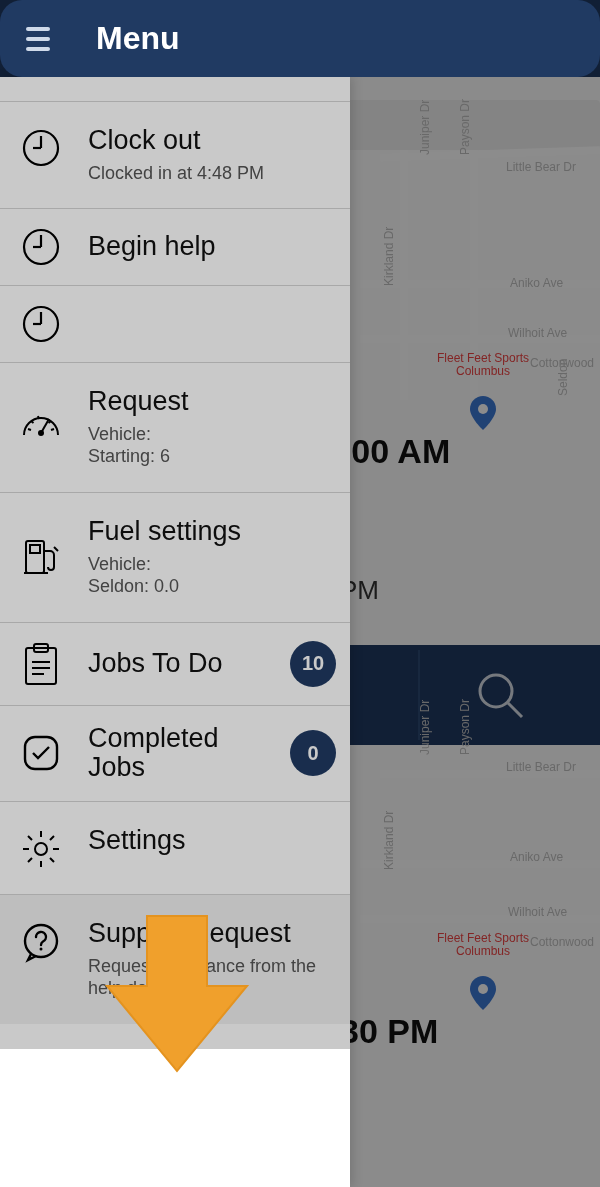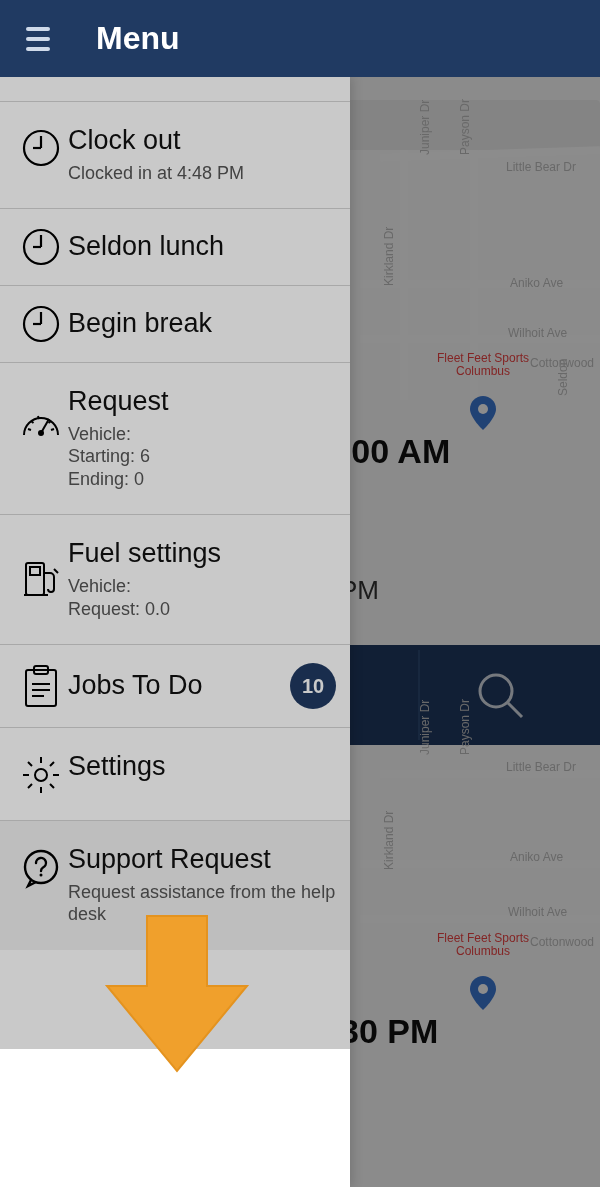--- a/index.html
+++ b/index.html
@@ -99,20 +99,21 @@
 
   
   .top-header {
     position: absolute;
     top: 0; left: 0; right: 0;
     height: 77px;
     background: #203a62;
     display: flex;
     align-items: center;
     z-index: 20;
+    border-radius: 22px;
   }
   .hamburger {
     width: 24px;
     margin-left: 26px;
     display: flex; flex-direction: column; gap: 6px;
   }
   .hamburger span {
     display: block;
     height: 4px;
     width: 24px;
@@ -156,21 +157,21 @@
   }
   .menu-item.first { border-top: 1px solid #d5d5d5; margin-top: 24px; }
   .menu-item .icon-col {
     width: 54px;
     display: flex;
     align-items: flex-start;
     justify-content: center;
     margin-top: 2px;
   }
   .menu-item .icon-col.center-v { align-items: center; margin-top: 0; }
-  .menu-item .txt { flex: 1; }
+  .menu-item .txt { flex: 1; margin-left: 20px; }
   .menu-item .title {
     font-size: 27px;
     color: #111;
     line-height: 1.1;
   }
   .menu-item .sub {
     font-size: 18px;
     color: #555;
     margin-top: 6px;
     line-height: 1.25;
@@ -299,34 +300,31 @@
 
     <div class="menu-item compact">
       <div class="icon-col center-v">
         <svg class="icon" width="40" height="40" viewBox="0 0 40 40" fill="none" stroke="#000" stroke-width="2.2">
           <circle cx="20" cy="20" r="17"></circle>
           <line x1="20" y1="20" x2="20" y2="8"></line>
           <line x1="20" y1="20" x2="12" y2="20"></line>
         </svg>
       </div>
       <div class="txt">
-        <div class="title">Seldon lunch</div>
+        <div class="title">Begin help</div>
       </div>
     </div>
 
     <div class="menu-item compact">
       <div class="icon-col center-v">
         <svg class="icon" width="40" height="40" viewBox="0 0 40 40" fill="none" stroke="#000" stroke-width="2.2">
           <circle cx="20" cy="20" r="17"></circle>
           <line x1="20" y1="20" x2="20" y2="8"></line>
           <line x1="20" y1="20" x2="12" y2="20"></line>
         </svg>
-      </div>
-      <div class="txt">
-        <div class="title">Begin break</div>
       </div>
     </div>
 
     <div class="menu-item">
       <div class="icon-col" style="margin-top:18px;">
         <svg class="icon" width="42" height="42" viewBox="0 0 42 42" fill="none" stroke="#000" stroke-width="2">
           <path d="M4 30a17 17 0 1 1 34 0"></path>
           <line x1="21" y1="28" x2="29" y2="14"></line>
           <circle cx="21" cy="28" r="2" fill="#000"></circle>
           <line x1="8" y1="24" x2="11" y2="25"></line>
@@ -334,60 +332,71 @@
           <line x1="18" y1="11" x2="19" y2="14"></line>
           <line x1="31" y1="16" x2="28.5" y2="18"></line>
           <line x1="34" y1="24" x2="31" y2="25"></line>
         </svg>
       </div>
       <div class="txt">
         <div class="title">Request</div>
         <div class="sub">
           <div>Vehicle:</div>
           <div>Starting: 6</div>
-          <div>Ending: 0</div>
         </div>
       </div>
     </div>
 
     <div class="menu-item">
       <div class="icon-col" style="margin-top:18px;">
         <svg class="icon" width="42" height="42" viewBox="0 0 42 42" fill="none" stroke="#000" stroke-width="2">
           <rect x="6" y="6" width="18" height="32" rx="2"></rect>
           <rect x="10" y="10" width="10" height="8"></rect>
           <line x1="4" y1="38" x2="28" y2="38"></line>
           <path d="M24 16h6a4 4 0 0 1 4 4v12a3 3 0 0 1-6 0"></path>
           <path d="M34 12l4 4"></path>
         </svg>
       </div>
       <div class="txt">
         <div class="title">Fuel settings</div>
         <div class="sub">
           <div>Vehicle:</div>
-          <div>Request: 0.0</div>
+          <div>Seldon: 0.0</div>
         </div>
       </div>
     </div>
 
     <div class="menu-item compact">
       <div class="icon-col center-v">
         <svg class="icon" width="38" height="44" viewBox="0 0 38 44" fill="none" stroke="#000" stroke-width="2">
           <rect x="4" y="6" width="30" height="36" rx="2"></rect>
           <rect x="12" y="2" width="14" height="8" rx="2"></rect>
           <line x1="10" y1="20" x2="28" y2="20"></line>
           <line x1="10" y1="26" x2="28" y2="26"></line>
           <line x1="10" y1="32" x2="22" y2="32"></line>
         </svg>
       </div>
       <div class="txt">
         <div class="title">Jobs To Do</div>
       </div>
       <div class="badge">10</div>
     </div>
 
+    <div class="menu-item compact">
+      <div class="icon-col center-v">
+        <svg class="icon" width="40" height="40" viewBox="0 0 40 40" fill="none" stroke="#000" stroke-width="2.4">
+          <rect x="4" y="4" width="32" height="32" rx="10"></rect>
+          <path d="M12 20l5 5 11-11"></path>
+        </svg>
+      </div>
+      <div class="txt">
+        <div class="title">Completed Jobs</div>
+      </div>
+      <div class="badge">0</div>
+    </div>
 
     <div class="menu-item">
       <div class="icon-col">
         <svg class="icon" width="42" height="42" viewBox="0 0 42 42" fill="none" stroke="#000" stroke-width="2">
           <circle cx="21" cy="21" r="6"></circle>
           <path d="M21 3v6M21 33v6M3 21h6M33 21h6M8 8l4 4M30 30l4 4M34 8l-4 4M12 30l-4 4"></path>
         </svg>
       </div>
       <div class="txt">
         <div class="title">Settings</div>

